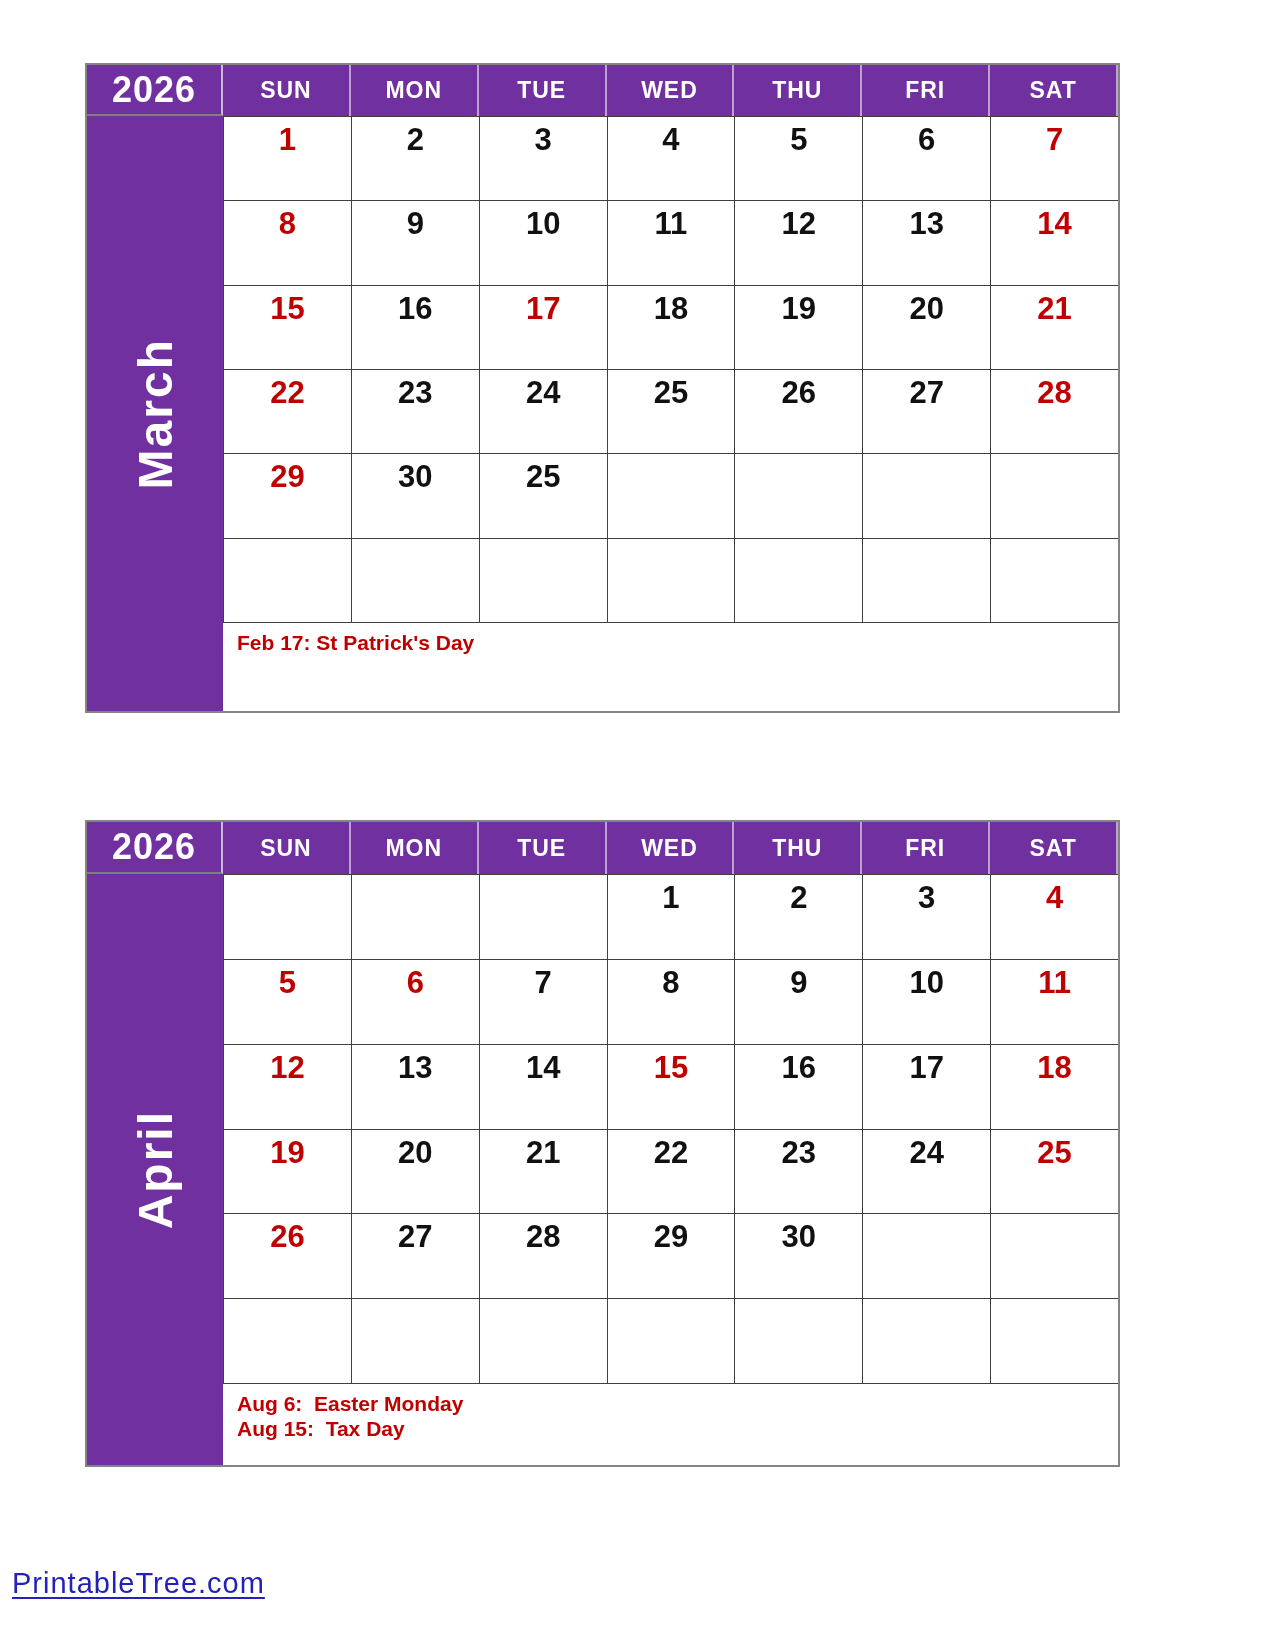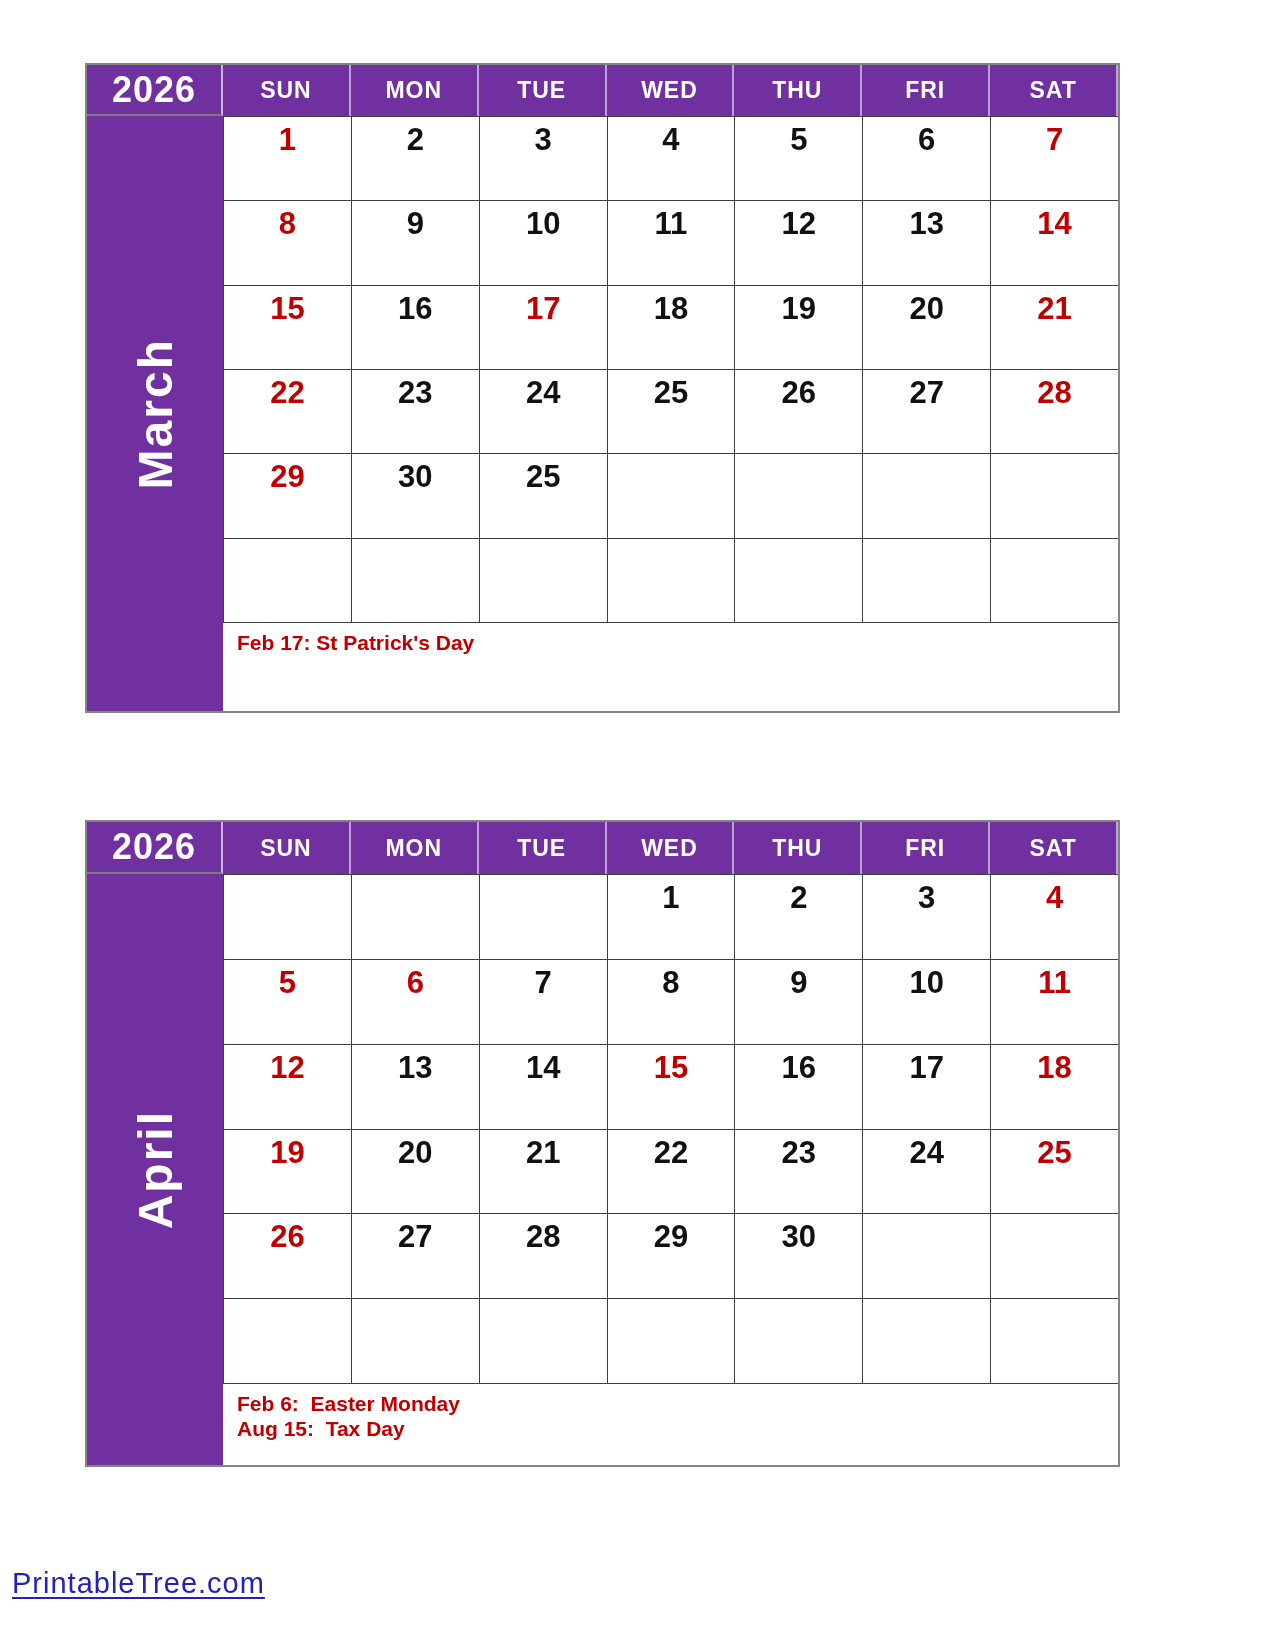--- a/index.html
+++ b/index.html
@@ -210,20 +210,20 @@
       <div class="date-cell"></div>
       <div class="date-cell"></div>
       <div class="date-cell"></div>
       <div class="date-cell"></div>
       <div class="date-cell"></div>
       <div class="date-cell"></div>
       <div class="date-cell"></div>
       <div class="date-cell"></div>
       <div class="date-cell"></div>
       <div class="notes-area">
-        <div class="note-line">Feb 6:  Easter Monday</div>
+        <div class="note-line">Aug 6:  Easter Monday</div>
         <div class="note-line">Aug 15:  Tax Day</div>
       </div>
     </section>
   <div class="site-footer">
     <a class="site-link" href="#">PrintableTree.com</a>
   </div>
 </div>
 
 </body></html>

